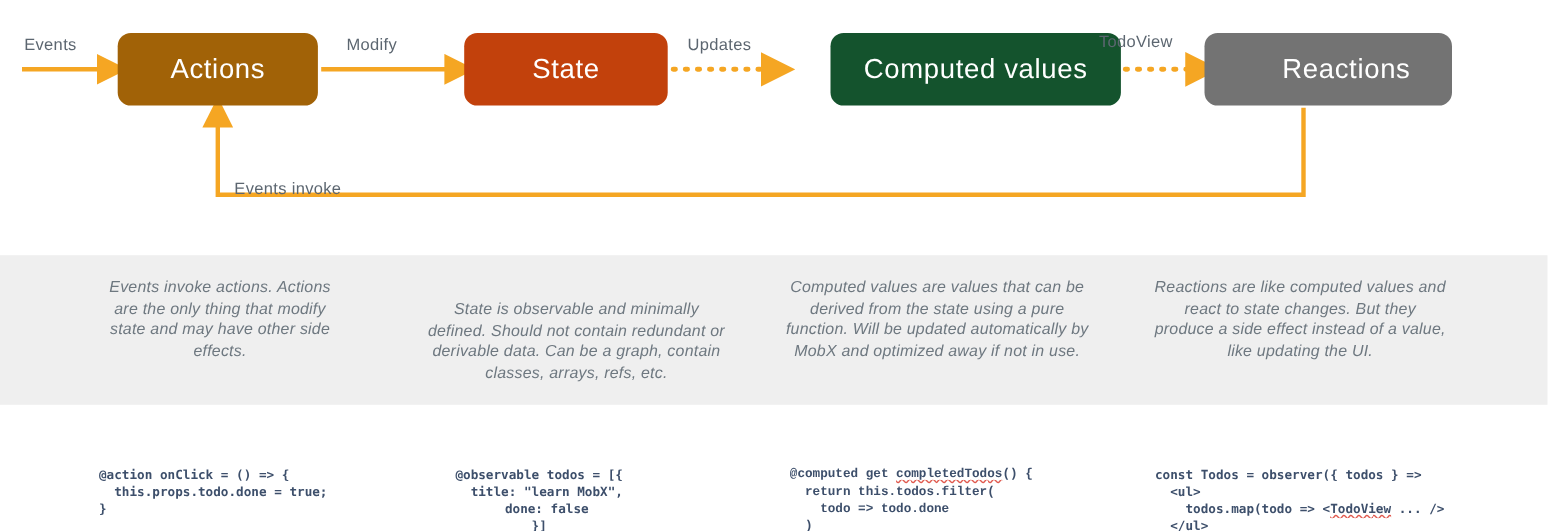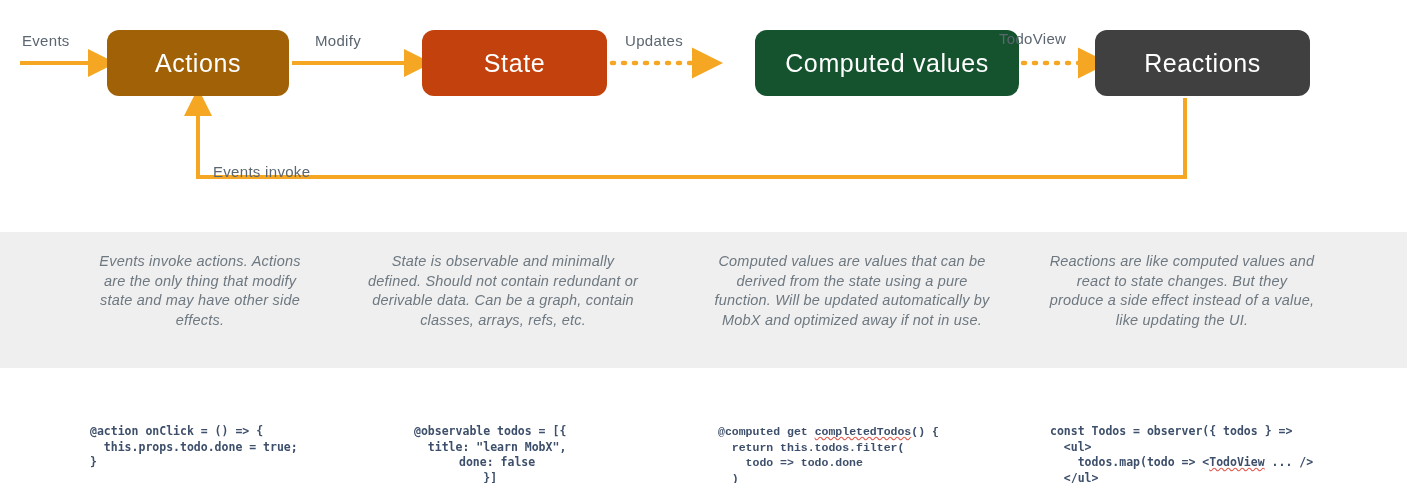--- a/index.html
+++ b/index.html
@@ -20,21 +20,21 @@
     color:#ffffff;
     font-size:25px;
     font-weight:400;
     letter-spacing:.6px;
     white-space:nowrap;
     z-index:3;
   }
   #node-actions  {left:107px;top:30px;width:182px;height:66px;background:#a16207;text-align:center;}
   #node-state    {left:422px;top:30px;width:185px;height:66px;background:#c2410c;}
   #node-computed {left:719px;top:30px;width:264px;height:66px;background:#14532d;margin-left:36px;}
-  #node-reactions{left:1095px;top:30px;width:215px;height:66px;background:#404040;}
+  #node-reactions{left:1095px;top:30px;width:192px;height:66px;background:#737373;padding-left:33px;}
 
   
   .edge-label{
     position:absolute;
     font-size:15px;
     color:#5C6670;
     letter-spacing:.3px;
     white-space:nowrap;
     z-index:4;
   }
@@ -58,21 +58,21 @@
     top:252px;
     font-size:14.5px;
     font-style:italic;
     line-height:19.5px;
     color:#6E7880;
     text-align:center;
     letter-spacing:.2px;
     z-index:2;
   }
   #desc-0{left:92px;width:216px;}
-  #desc-1{left:364px;width:278px;}
+  #desc-1{left:385px;width:278px;margin-top:20px;}
   #desc-2{left:712px;width:280px;font-style:italic;}
   #desc-3{left:1048px;width:268px;}
 
   
   .code{
     position:absolute;
     top:388px;
     font-family:"DejaVu Sans Mono","Liberation Mono",monospace;
     font-size:11.5px;
     line-height:15.5px;

